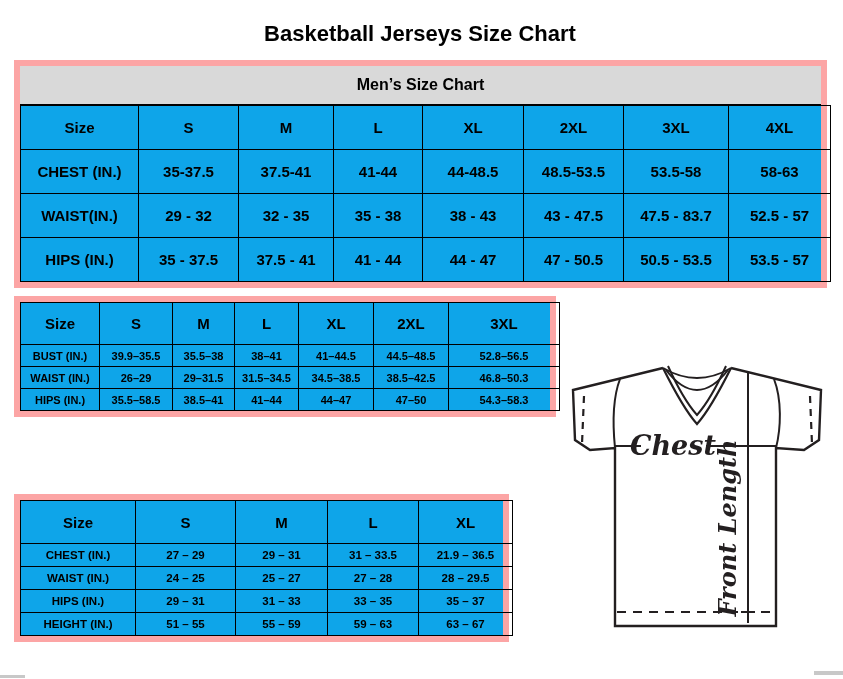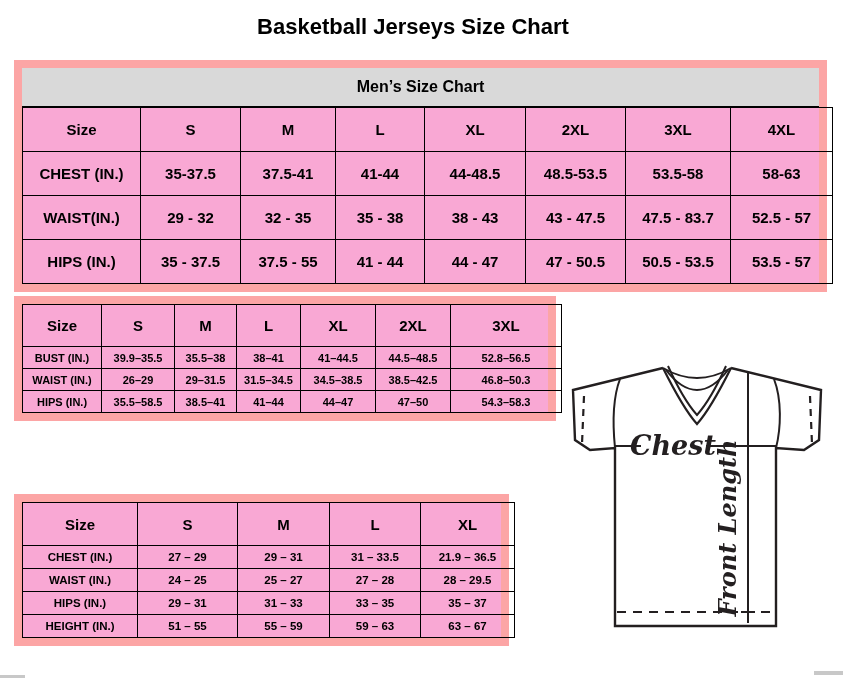--- a/index.html
+++ b/index.html
@@ -7,26 +7,26 @@
     position:relative;
     width:843px;height:679px;
     background:#ffffff;
     font-family:"Liberation Sans", sans-serif;
     overflow:hidden;
   }
   .page-title{
     position:absolute;left:0;top:6px;width:810px;
     text-align:center;
     font-size:22px;font-weight:bold;color:#000;
-    margin:8px;
+    margin:15px;
   }
   .chart{
     position:absolute;
-    border:8px solid #fca5a5;
-    background:#f9a8d4;
+    border:6px solid #fca5a5;
+    background:#0ea5e9;
     box-sizing:border-box;
   }
   .chart-title{
     background:#d9d9d9;
     border-bottom:1px solid #000;
     display:flex;align-items:center;justify-content:center;
     font-weight:bold;font-size:16px;color:#000;
   }
   table.size-table{border-collapse:collapse;table-layout:fixed;width:100%;}
   table.size-table th,table.size-table td{
@@ -107,21 +107,21 @@
           <td>32 - 35</td>
           <td>35 - 38</td>
           <td>38 - 43</td>
           <td>43 - 47.5</td>
           <td>47.5 - 83.7</td>
           <td>52.5 - 57</td>
         </tr>
         <tr>
           <th>HIPS (IN.)</th>
           <td>35 - 37.5</td>
-          <td>37.5 - 55</td>
+          <td>37.5 - 41</td>
           <td>41 - 44</td>
           <td>44 - 47</td>
           <td>47 - 50.5</td>
           <td>50.5 - 53.5</td>
           <td>53.5 - 57</td>
         </tr>
       </tbody>
     </table>
 </section>
 

